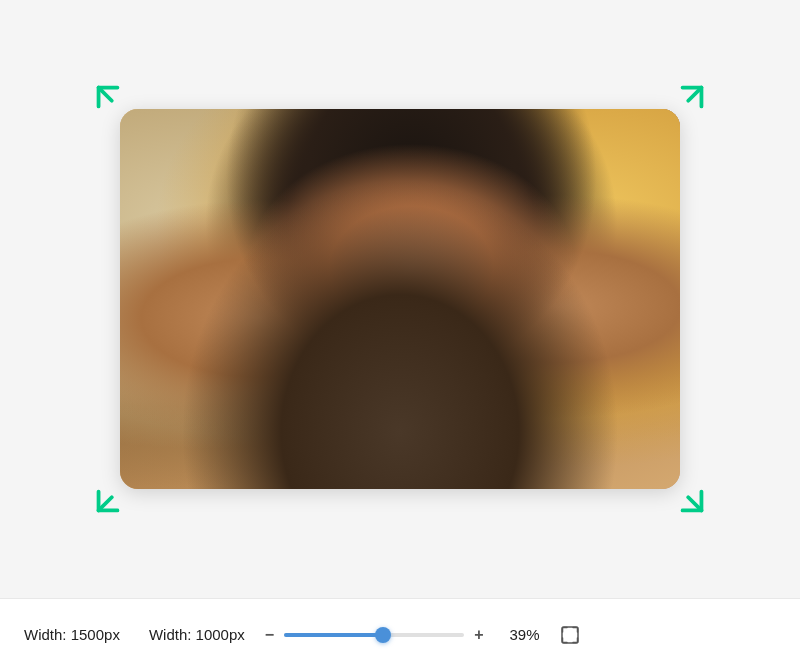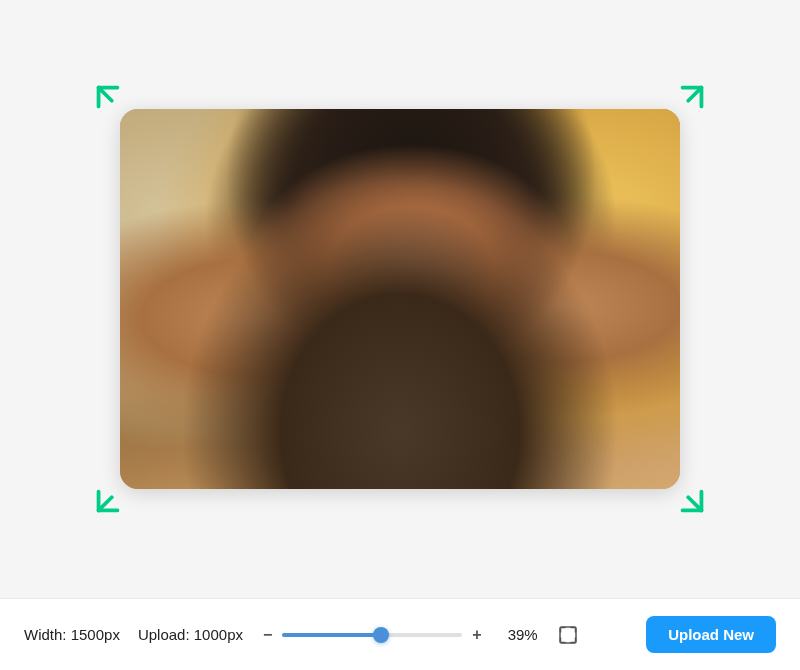--- a/index.html
+++ b/index.html
@@ -135,21 +135,21 @@
       display: flex;
       align-items: center;
       padding: 0 24px;
       gap: 0;
       flex-shrink: 0;
     }
 
     .toolbar-info {
       display: flex;
       align-items: center;
-      gap: 0;
+      gap: 11px;
       flex: 0 0 auto;
     }
 
     .dimension-text {
       font-size: 15px;
       font-weight: 500;
       color: #222222;
       white-space: nowrap;
     }
 
@@ -286,21 +286,21 @@
       </div>
 
     </div>
 
   </div>
 
   <div class="bottom-toolbar">
 
     <div class="toolbar-info">
       <span class="dimension-text">Width: 1500px</span>
-      <span class="dimension-text" style="margin-left: 18px;">Upload: 1000px</span>
+      <span class="dimension-text" style="margin-left: 18px;">Width: 1000px</span>
     </div>
 
     <div class="slider-group">
       <span class="slider-minus">−</span>
 
       <div class="slider-track">
         <div class="slider-fill"></div>
         <div class="slider-thumb"></div>
       </div>
 
@@ -311,17 +311,16 @@
         <svg width="18" height="18" viewBox="0 0 18 18" fill="none">
           <rect x="1" y="1" width="16" height="16" rx="2" stroke="#555" stroke-width="1.5" fill="none"></rect>
           <path d="M6 1.5 L1.5 1.5 L1.5 6" stroke="#555" stroke-width="1.5" stroke-linecap="round" stroke-linejoin="round" fill="none"></path>
           <path d="M12 1.5 L16.5 1.5 L16.5 6" stroke="#555" stroke-width="1.5" stroke-linecap="round" stroke-linejoin="round" fill="none"></path>
           <path d="M6 16.5 L1.5 16.5 L1.5 12" stroke="#555" stroke-width="1.5" stroke-linecap="round" stroke-linejoin="round" fill="none"></path>
           <path d="M12 16.5 L16.5 16.5 L16.5 12" stroke="#555" stroke-width="1.5" stroke-linecap="round" stroke-linejoin="round" fill="none"></path>
         </svg>
       </div>
     </div>
 
-    <button class="upload-btn">Upload New</button>
 
   </div>
 
 </div>
 
 </body></html>

